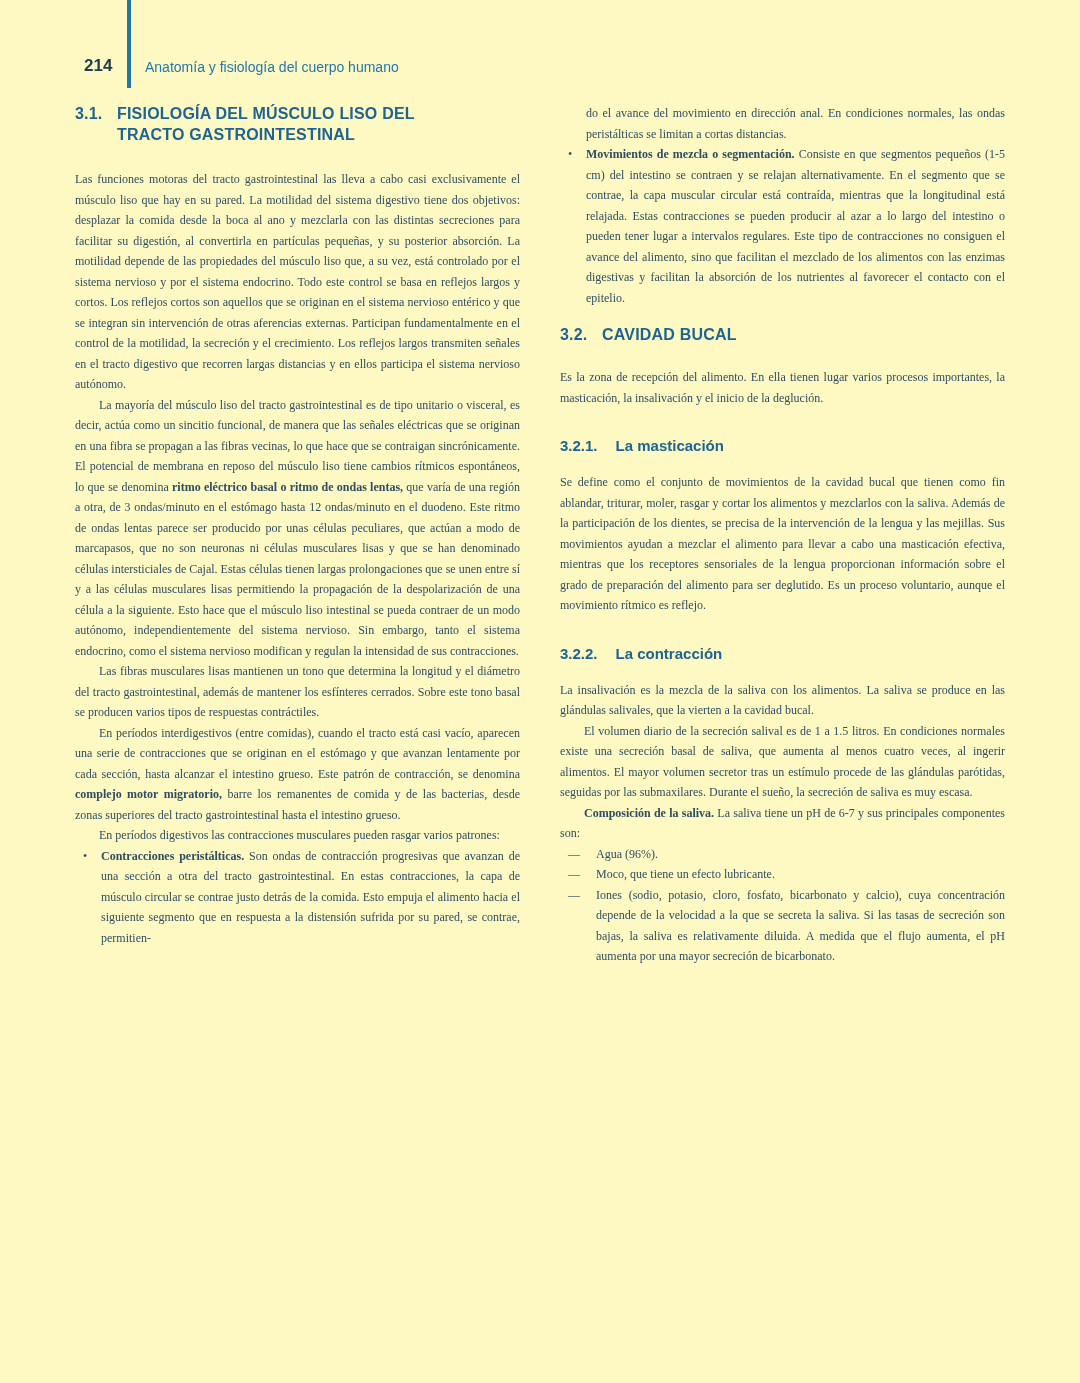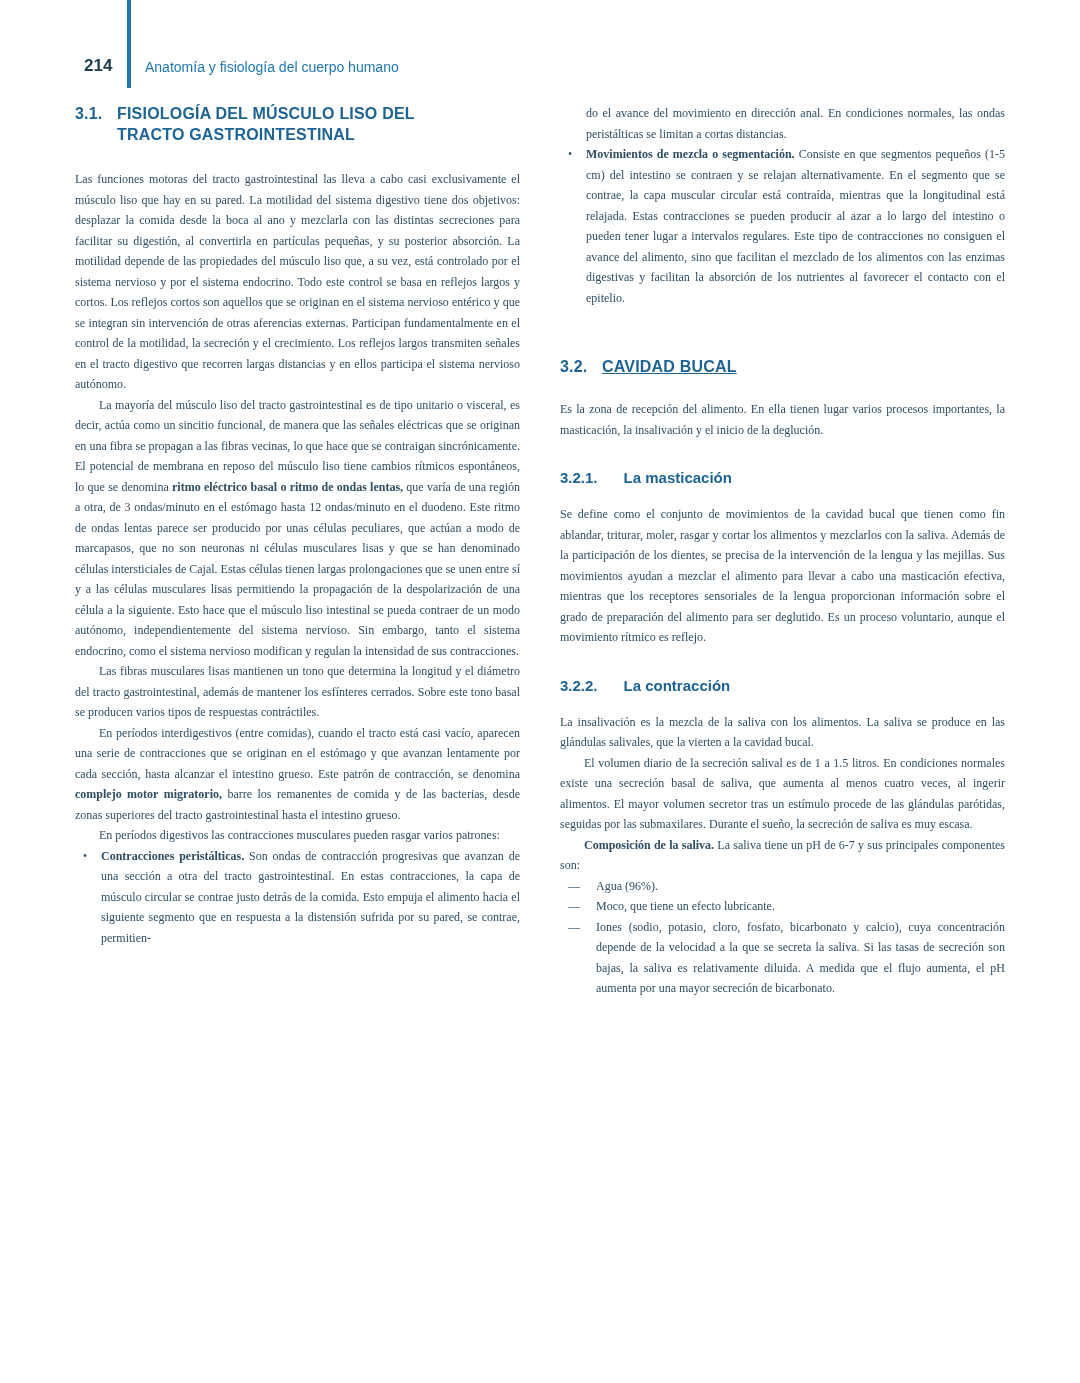--- a/index.html
+++ b/index.html
@@ -1,18 +1,18 @@
 <!DOCTYPE html>
 <html lang="es"><head>
 <meta charset="utf-8">
 <style>
   html,body { margin:0; padding:0; background:#e8e8e8; }
   .page {
     width:1080px; height:1383px; position:relative; overflow:hidden;
-    background:#ffffff;
+    background:#fef9c3;
     font-family:"Liberation Serif","DejaVu Serif",serif;
     color:#2e4d63;
     margin:0 auto;
   }
   
   .header-rule { position:absolute; left:127px; top:0; width:4px; height:88px; background:#2277b0; }
   .page-num {
     position:absolute; left:84px; top:56px;
     font-family:"Liberation Sans",sans-serif; font-weight:bold; font-size:17px; color:#1d3c52;
   }
@@ -27,27 +27,27 @@
   p.body { margin:0; font-size:12px; line-height:20.5px; text-align:justify; hyphens:auto; }
   .indent { text-indent:24px; }
   b { font-weight:bold; }
 
   .section-heading {
     font-family:"Liberation Sans",sans-serif; font-weight:bold; font-size:16px; line-height:21px;
     color:#1d6394; margin:0 0 24px 0; padding-left:42px; text-indent:-42px; letter-spacing:.2px;
   }
   .section-heading .sec-num { display:inline-block; width:42px; text-indent:0; }
   .w-narrow { max-width:330px; }
-  .mt-section { margin-top:48px; margin-bottom:22px;text-decoration:underline; }
+  .mt-section { margin-top:16px; margin-bottom:22px; }
 
   .sub-heading {
     font-family:"Liberation Sans",sans-serif; font-weight:bold; font-size:15px; line-height:20px;
     color:#1d6394; margin:28px 0 16px 0;
   }
-  .sub-heading .sub-num { margin-right:26px; }
+  .sub-heading .sub-num { margin-right:18px; }
 
   .bullet { position:relative; padding-left:26px; margin-top:10px; }
   .bullet .marker { position:absolute; left:8px; }
   .cont { padding-left:26px; }
 
   .dash-item { position:relative; padding-left:36px; margin-top:3px; }
   .dash-item .marker { position:absolute; left:8px; }
   .dash-first { margin-top:8px; }
 </style>
 </head>

